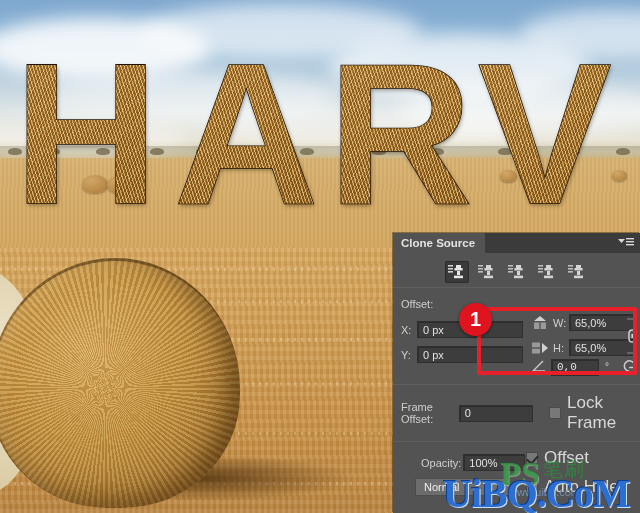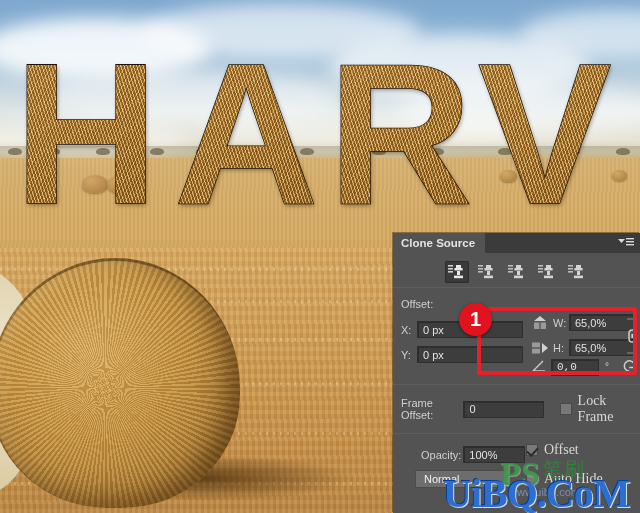--- a/index.html
+++ b/index.html
@@ -260,21 +260,21 @@
     flex: 0 0 auto;
   }
   .cb.checked::after {
     content:"";
     position:absolute; left:2px; top:0px;
     width:5px; height:9px;
     border: solid #2c2c2c;
     border-width: 0 2px 2px 0;
     transform: rotate(42deg);
   }
-  .cb-label { margin-left: 6px; font-size: 14px; color:#d8d8d8;font-family:Liberation Serif, serif; }
+  .cb-label { margin-left: 6px; font-size: 17px; color:#d8d8d8; }
 
   .overlay-grp { padding: 6px 8px 6px 8px; position:relative; }
   .ov-row { display:flex; align-items:center; height: 20px; }
 
   .opacity-row { display:flex; align-items:center; margin-top: 6px; margin-left: 20px; }
   .opacity-field { width: 62px; margin-left: 2px; }
 
   .blend-btn {
     margin-top: 7px; margin-left: 14px;
     width: 95px; height: 18px;

